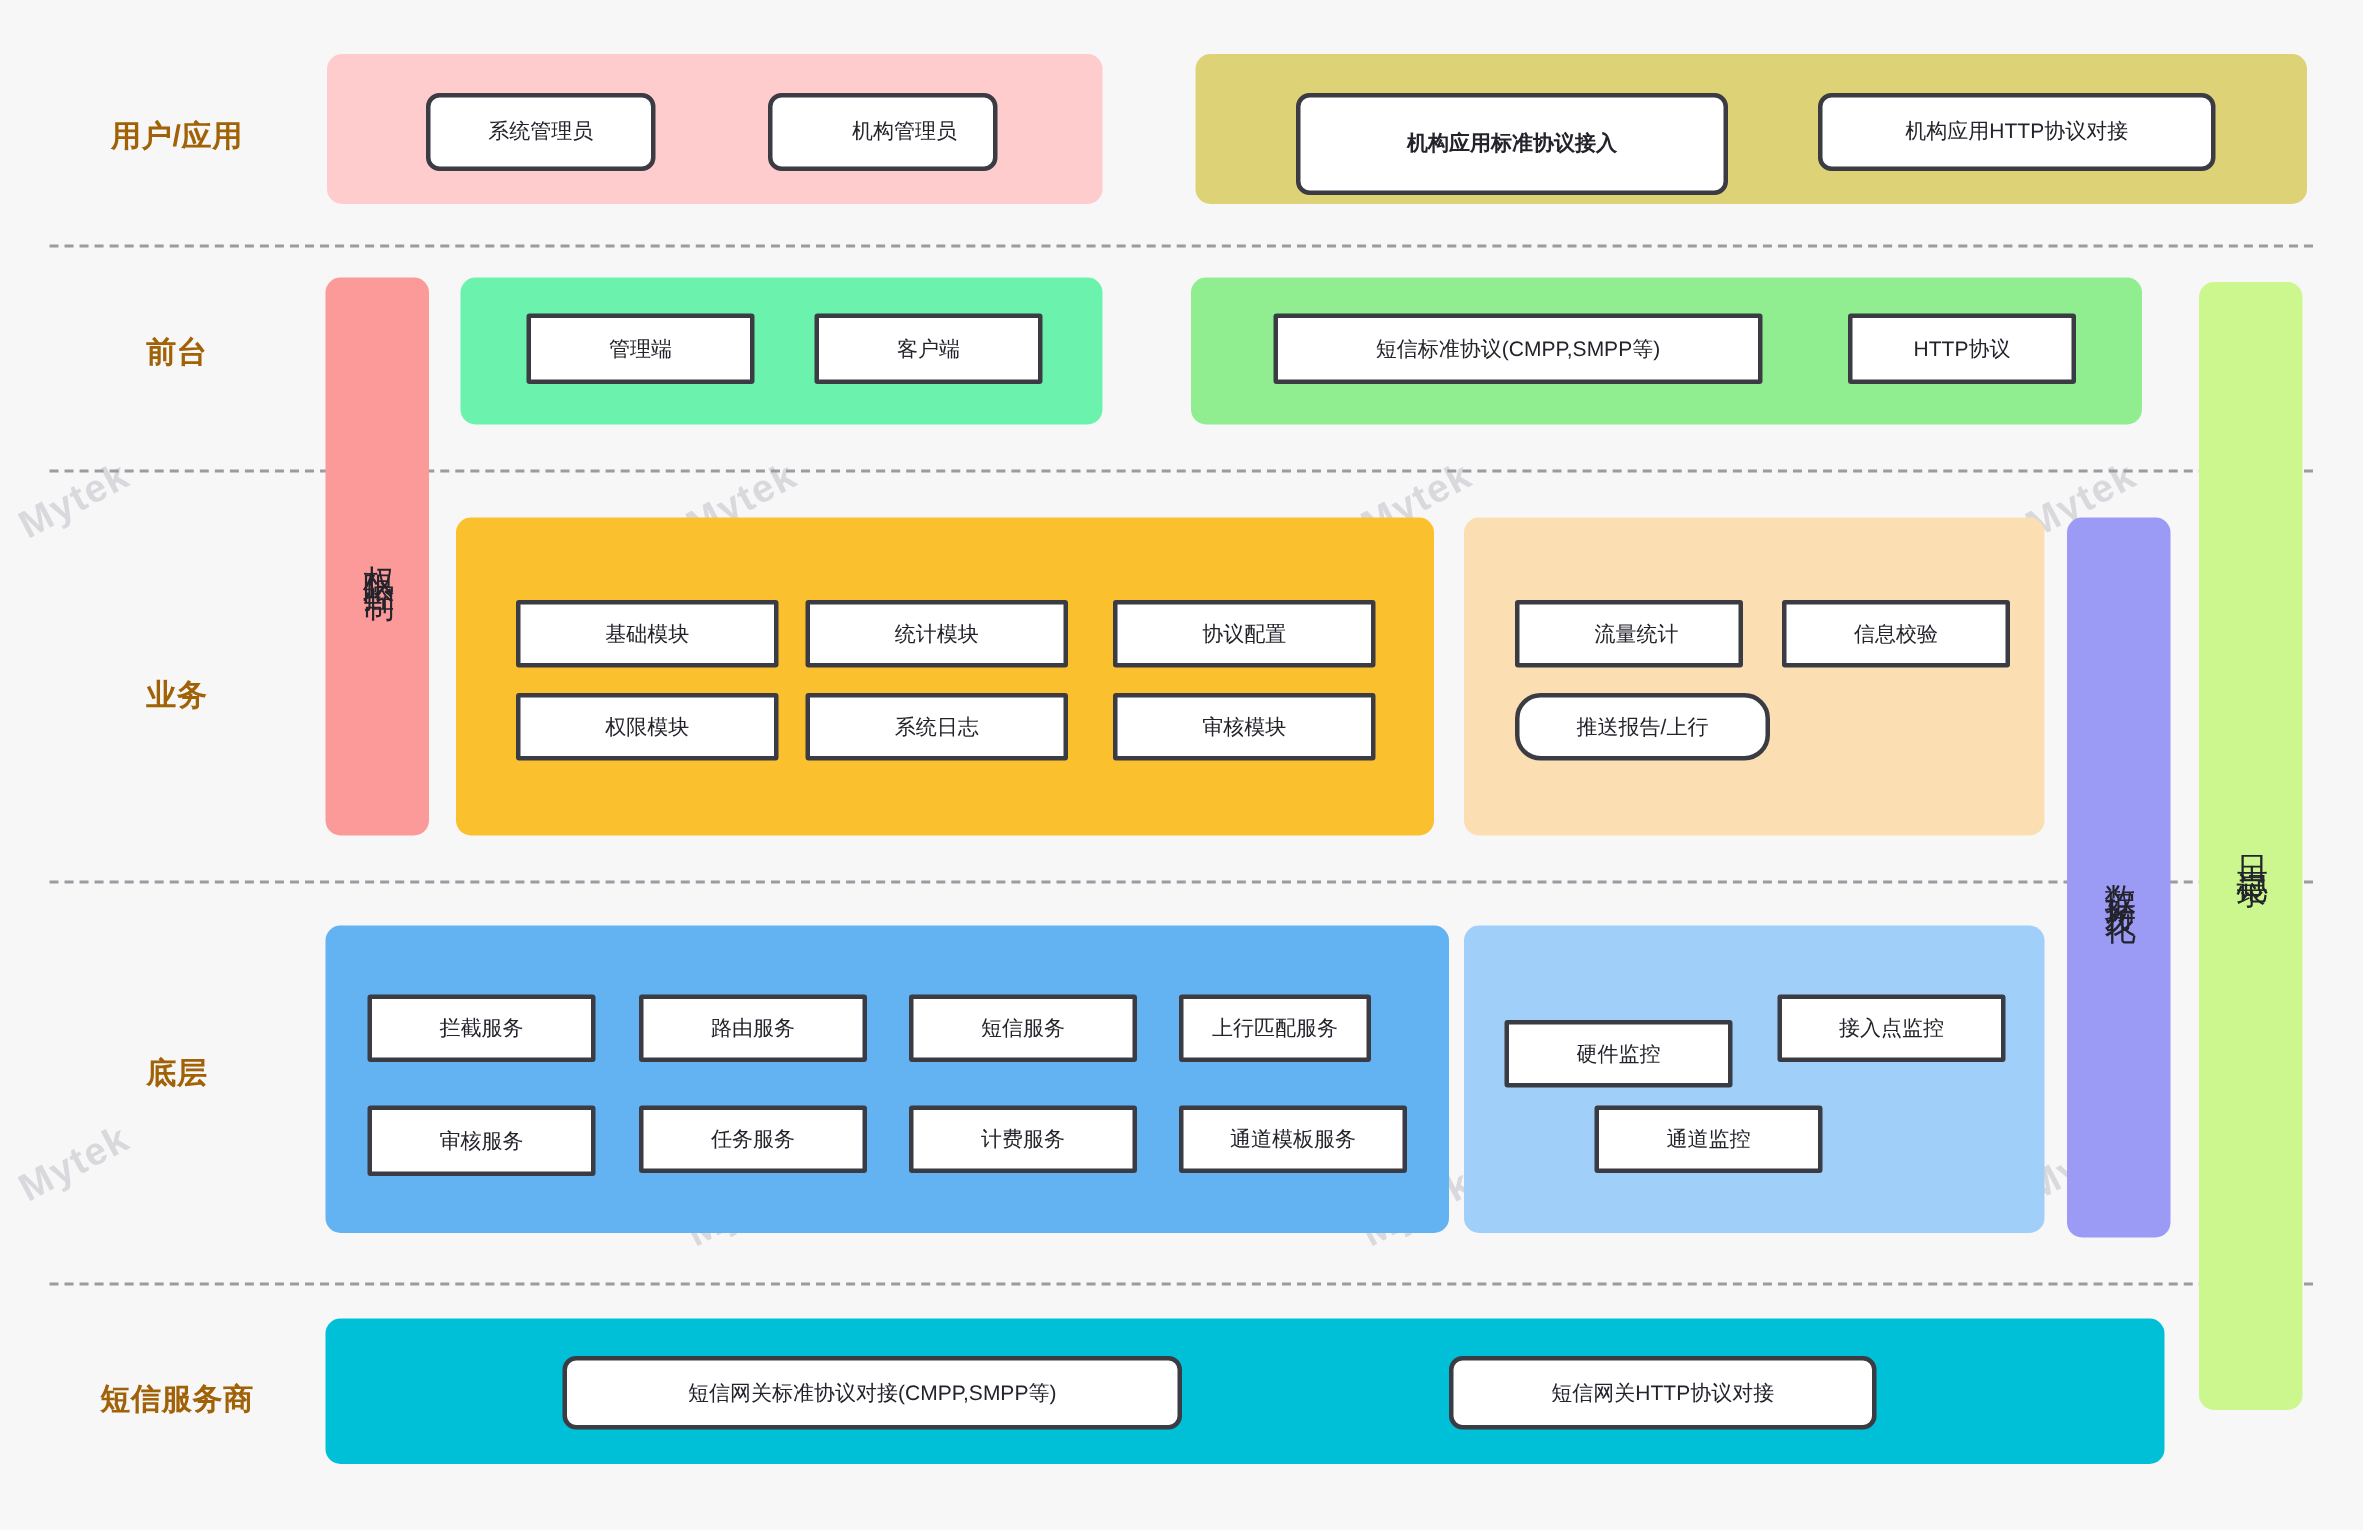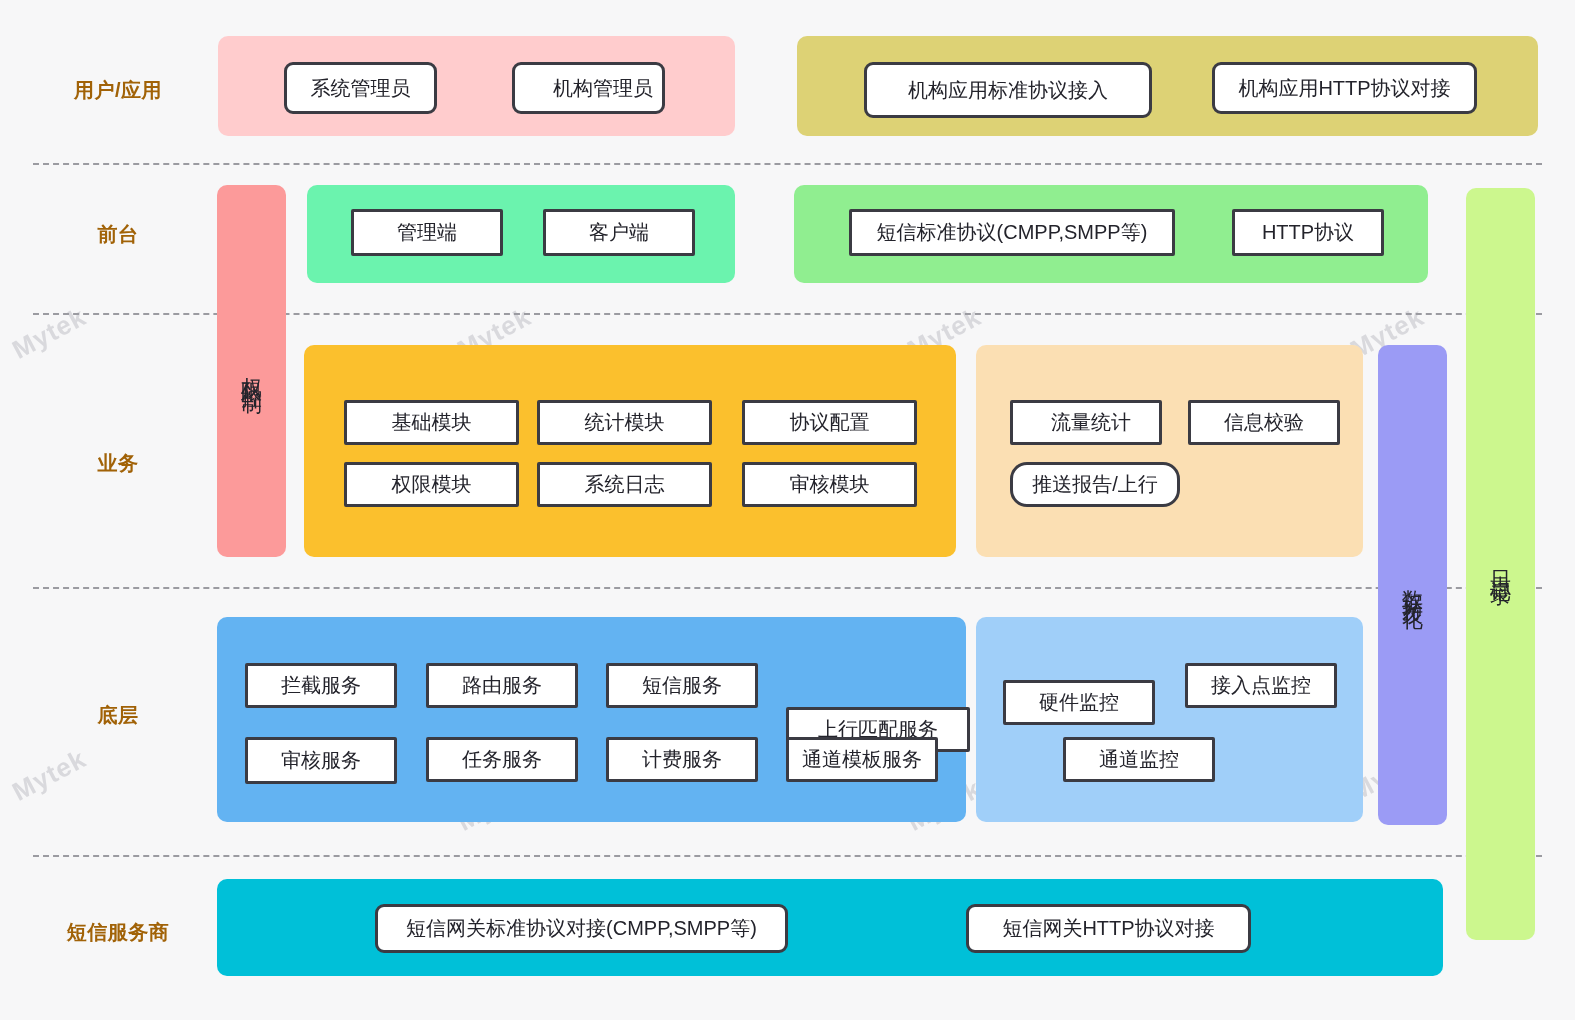--- a/index.html
+++ b/index.html
@@ -76,21 +76,21 @@
 
   
   .node{
     position:absolute;
     box-sizing:border-box;
     background:#ffffff;
     border:3px solid #3b3b43;
     display:flex;
     align-items:center;
     justify-content:center;
-    font-size:20px;
+    font-size:14px;
     color:#23232b;
     white-space:nowrap;
     z-index:4;
   }
   .node.rounded{border-radius:9px;}
   .node.sq{border-radius:2px;}
 </style>
 </head>
 <body>
 
@@ -114,21 +114,21 @@
   <div class="row-label" style="left:28px; top:221px;">前台</div>
   <div class="row-label" style="left:28px; top:450px;">业务</div>
   <div class="row-label" style="left:28px; top:702px;">底层</div>
   <div class="row-label" style="left:28px; top:919px;">短信服务商</div>
 
   <div class="panel" style="left:218px; top:36px; width:517px; height:100px; background:#ffcccd;"></div>
   <div class="node rounded" style="left:284px; top:62px; width:153px; height:52px;">系统管理员</div>
   <div class="node rounded" style="left:512px; top:62px; width:153px; height:52px;padding-left:29px;">机构管理员</div>
 
   <div class="panel" style="left:797px; top:36px; width:741px; height:100px; background:#ddd275;"></div>
-  <div class="node rounded" style="left:864px; top:62px; width:288px; height:56px;">机构应用标准协议接入</div>
+  <div class="node rounded" style="left:864px; top:62px; width:288px; height:68px;font-weight:bold;">机构应用标准协议接入</div>
   <div class="node rounded" style="left:1212px; top:62px; width:265px; height:52px;">机构应用HTTP协议对接</div>
 
   <div class="vbar" style="left:217px; top:185px; width:69px; height:372px; background:#fc9a9a;">
     <span>权限控制</span>
   </div>
 
   <div class="vbar" style="left:1378px; top:345px; width:69px; height:480px; background:#9b9bf5;">
     <span>数据持久化</span>
   </div>
 
@@ -154,21 +154,21 @@
 
   <div class="panel" style="left:976px; top:345px; width:387px; height:212px; background:#fbdfb3;"></div>
   <div class="node sq" style="left:1010px; top:400px; width:152px; height:45px;padding-left:10px;">流量统计</div>
   <div class="node sq" style="left:1188px; top:400px; width:152px; height:45px;">信息校验</div>
   <div class="node sq" style="left:1010px; top:462px; width:170px; height:45px;border-radius:17px;">推送报告/上行</div>
 
   <div class="panel" style="left:217px; top:617px; width:749px; height:205px; background:#63b3f2;"></div>
   <div class="node sq" style="left:245px; top:663px; width:152px; height:45px;">拦截服务</div>
   <div class="node sq" style="left:426px; top:663px; width:152px; height:45px;">路由服务</div>
   <div class="node sq" style="left:606px; top:663px; width:152px; height:45px;">短信服务</div>
-  <div class="node sq" style="left:786px; top:663px; width:184px; height:45px;margin-top:44px;">上行匹配服务</div>
+  <div class="node sq" style="left:786px; top:663px; width:128px; height:45px;">上行匹配服务</div>
   <div class="node sq" style="left:245px; top:737px; width:152px; height:47px;">审核服务</div>
   <div class="node sq" style="left:426px; top:737px; width:152px; height:45px;">任务服务</div>
   <div class="node sq" style="left:606px; top:737px; width:152px; height:45px;">计费服务</div>
   <div class="node sq" style="left:786px; top:737px; width:152px; height:45px;">通道模板服务</div>
 
   <div class="panel" style="left:976px; top:617px; width:387px; height:205px; background:#a0cff9;"></div>
   <div class="node sq" style="left:1003px; top:663px; width:152px; height:45px;margin-top:17px;">硬件监控</div>
   <div class="node sq" style="left:1185px; top:663px; width:152px; height:45px;">接入点监控</div>
   <div class="node sq" style="left:1036px; top:737px; width:152px; height:45px;margin-left:27px;">通道监控</div>
 

